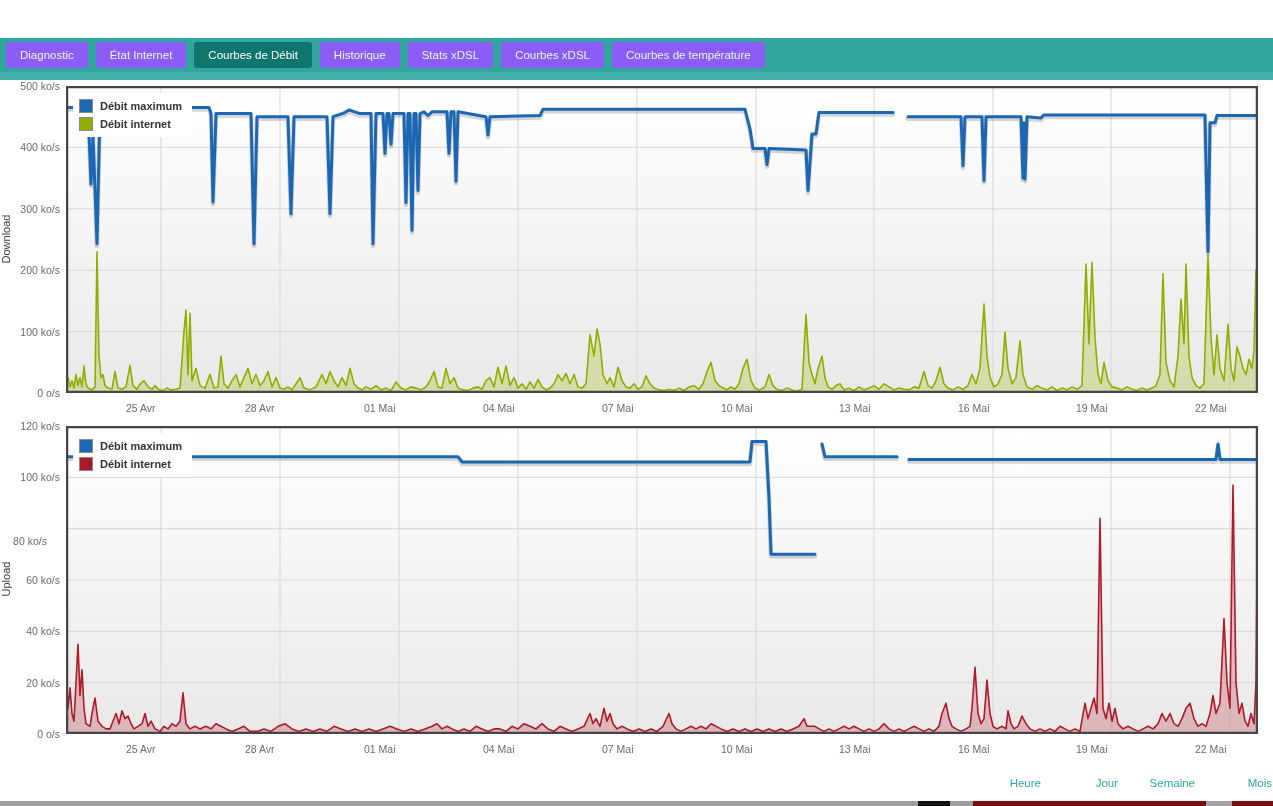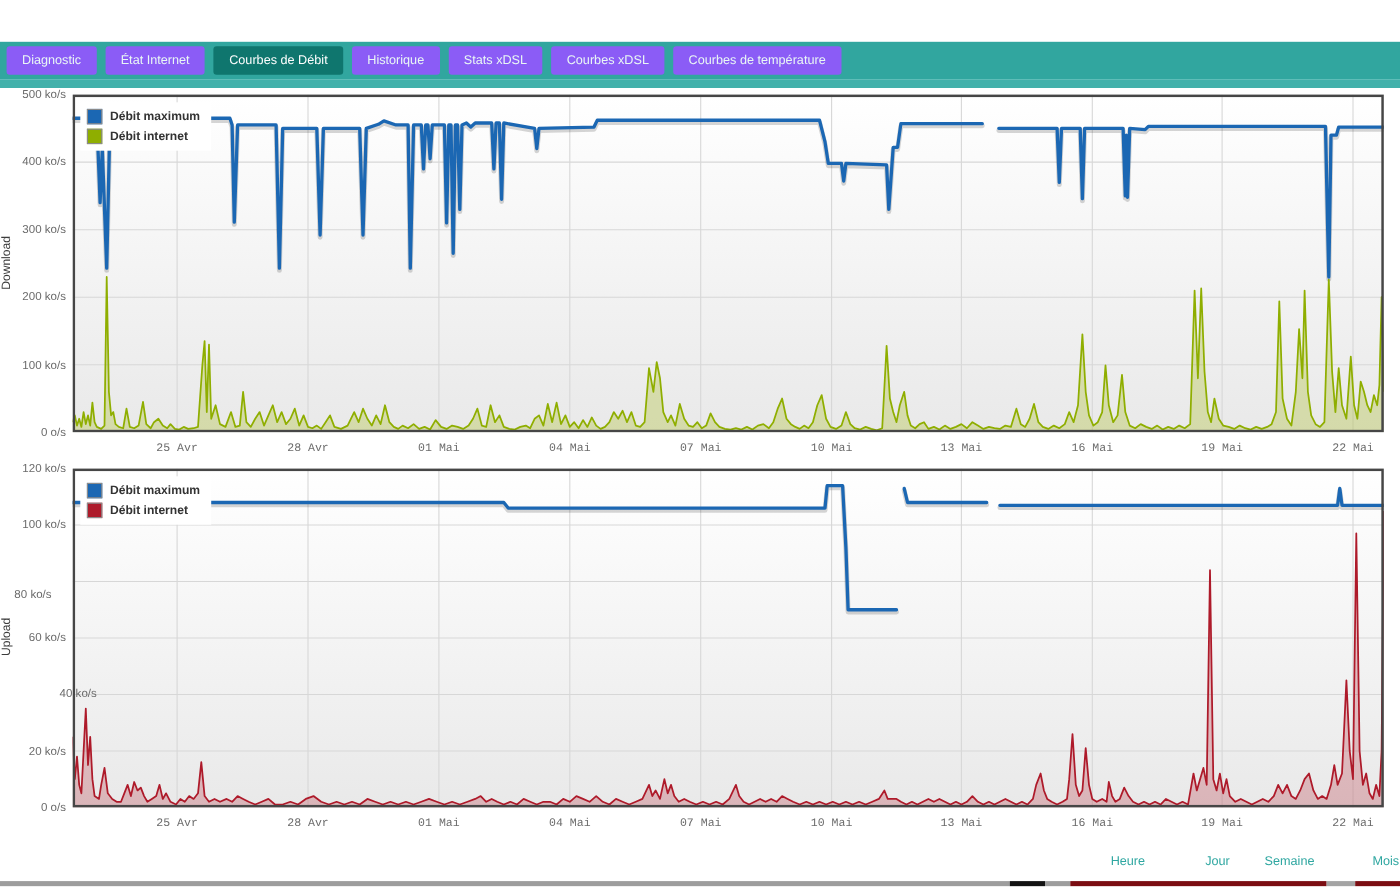--- a/index.html
+++ b/index.html
@@ -18,21 +18,21 @@
   .tabbar-inner{display:flex;gap:8px;padding:4px 0 0 6px;}
   .tab{height:26px;line-height:26px;padding:0 14px;border-radius:3px;background:#8b5cf6;
        color:#e9f7f5;font-size:11.5px;cursor:pointer;white-space:nowrap;}
   .tab.active{background:#0f766e;color:#fff;text-align:center;}
   .tab-strip{position:absolute;left:0;top:72px;width:100%;height:8px;background:#43b1ab;}
   
   .chart-wrap{position:absolute;left:0;width:1273px;}
   .plot{position:absolute;left:66px;top:0;}
   .plot svg{display:block;}
   .ytick{position:absolute;width:60px;text-align:right;font-size:10.5px;color:#6b6b6b;left:0;}
-  .xtick{position:absolute;width:70px;text-align:center;font-size:10.5px;color:#6b6b6b;font-family:Liberation Mono, monospace;}
+  .xtick{position:absolute;width:70px;font-size:10.5px;color:#6b6b6b;}
   .axis-title{position:absolute;font-size:11px;color:#3c3c3c;transform:rotate(-90deg);
               transform-origin:center;white-space:nowrap;}
   .legend{position:absolute;background:#fff;padding:4px 10px 4px 6px;z-index:3;}
   .legend-item{display:flex;align-items:center;gap:7px;height:18px;}
   .legend-swatch{width:12px;height:12px;border:1px solid #8a8a8a;flex:0 0 auto;}
   .legend-label{font-size:11px;font-weight:bold;color:#333;white-space:nowrap;}
   
   .range-links{position:absolute;top:777px;left:0;width:100%;height:16px;}
   .range-link{position:absolute;width:80px;text-align:right;font-size:11.5px;color:#2fa7a1;cursor:pointer;}
   
@@ -164,21 +164,21 @@
           <div class="legend-item">
             <span class="legend-swatch" style="background: rgb(174, 26, 42);"></span>
             <span class="legend-label">Débit internet</span>
           </div>
         </div>
       </div>
       <span class="ytick" style="top: -6px;">120 ko/s</span>
       <span class="ytick" style="top: 45.3333px;">100 ko/s</span>
       <span class="ytick" style="top: 109px; text-align: center;">80 ko/s</span>
       <span class="ytick" style="top: 148px;">60 ko/s</span>
-      <span class="ytick" style="top: 199.333px; padding-left: 28px;">40 ko/s</span>
+      <span class="ytick" style="top: 199.333px;">40 ko/s</span>
       <span class="ytick" style="top: 250.667px;">20 ko/s</span>
       <span class="ytick" style="top: 302px;">0 o/s</span>
       <span class="xtick" style="left: 126px; top: 317px;">25 Avr</span>
       <span class="xtick" style="left: 245px; top: 317px;">28 Avr</span>
       <span class="xtick" style="left: 364px; top: 317px;">01 Mai</span>
       <span class="xtick" style="left: 483px; top: 317px;">04 Mai</span>
       <span class="xtick" style="left: 602px; top: 317px;">07 Mai</span>
       <span class="xtick" style="left: 721px; top: 317px;">10 Mai</span>
       <span class="xtick" style="left: 839px; top: 317px;">13 Mai</span>
       <span class="xtick" style="left: 958px; top: 317px;">16 Mai</span>

